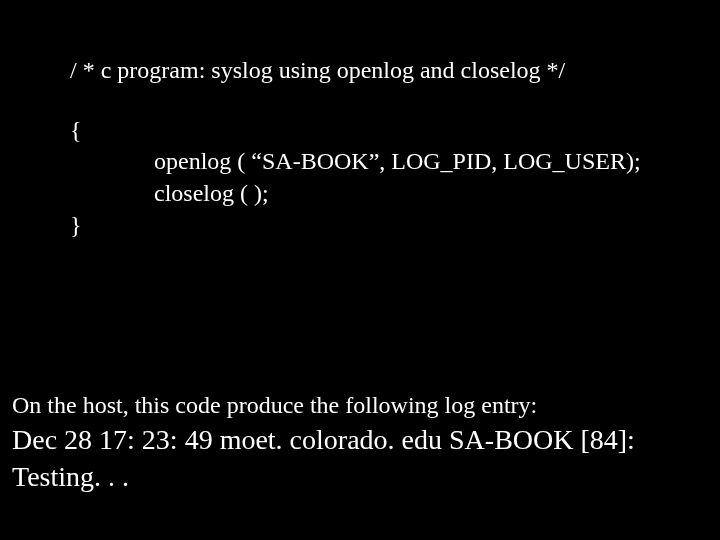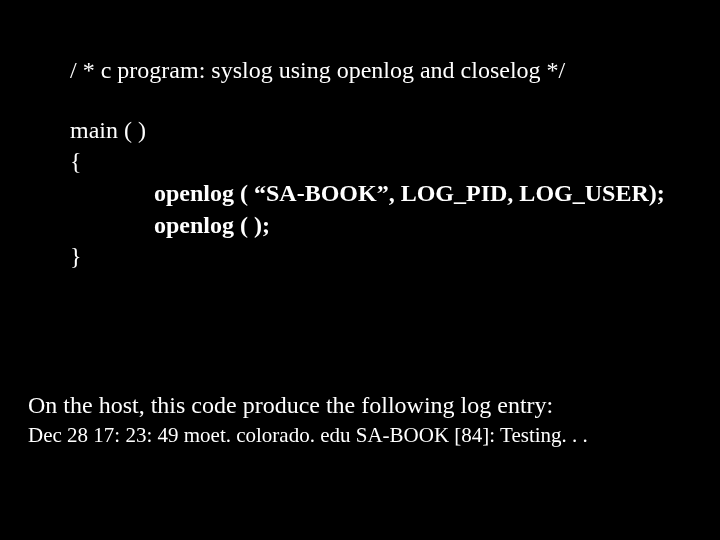--- a/index.html
+++ b/index.html
@@ -19,47 +19,45 @@
     height: 540px;
   }
   .code-block {
     position: absolute;
     left: 70px;
     top: 55px;
     line-height: 1.32;
   }
   .indent {
     padding-left: 84px;
-    font-weight: bold;
   }
   .spacer {
     height: 28px;
   }
   .bottom {
     position: absolute;
-    left: 28px;
+    left: 12px;
     top: 390px;
     line-height: 1.32;
   }
   .bottom .line2 {
-    font-size: 21px;
+    font-size: 28px;
   }
 </style>
 </head>
 <body>
 
 <div class="slide">
 
   <div class="code-block">
     <div>/ * c program: syslog using openlog and closelog */</div>
     <div class="spacer"></div>
-    <div>main (  )</div>
     <div>{</div>
     <div class="indent">openlog ( “SA-BOOK”, LOG_PID, LOG_USER);</div>
-    <div class="indent">openlog (  );</div>
+    <div class="indent">closelog (  );</div>
     <div>}</div>
   </div>
 
   <div class="bottom">
     <div>On the host, this code produce the following log entry:</div>
     <div class="line2">Dec 28 17: 23: 49  moet. colorado. edu  SA-BOOK [84]: Testing. . .</div>
   </div>
 
 </div>
 

